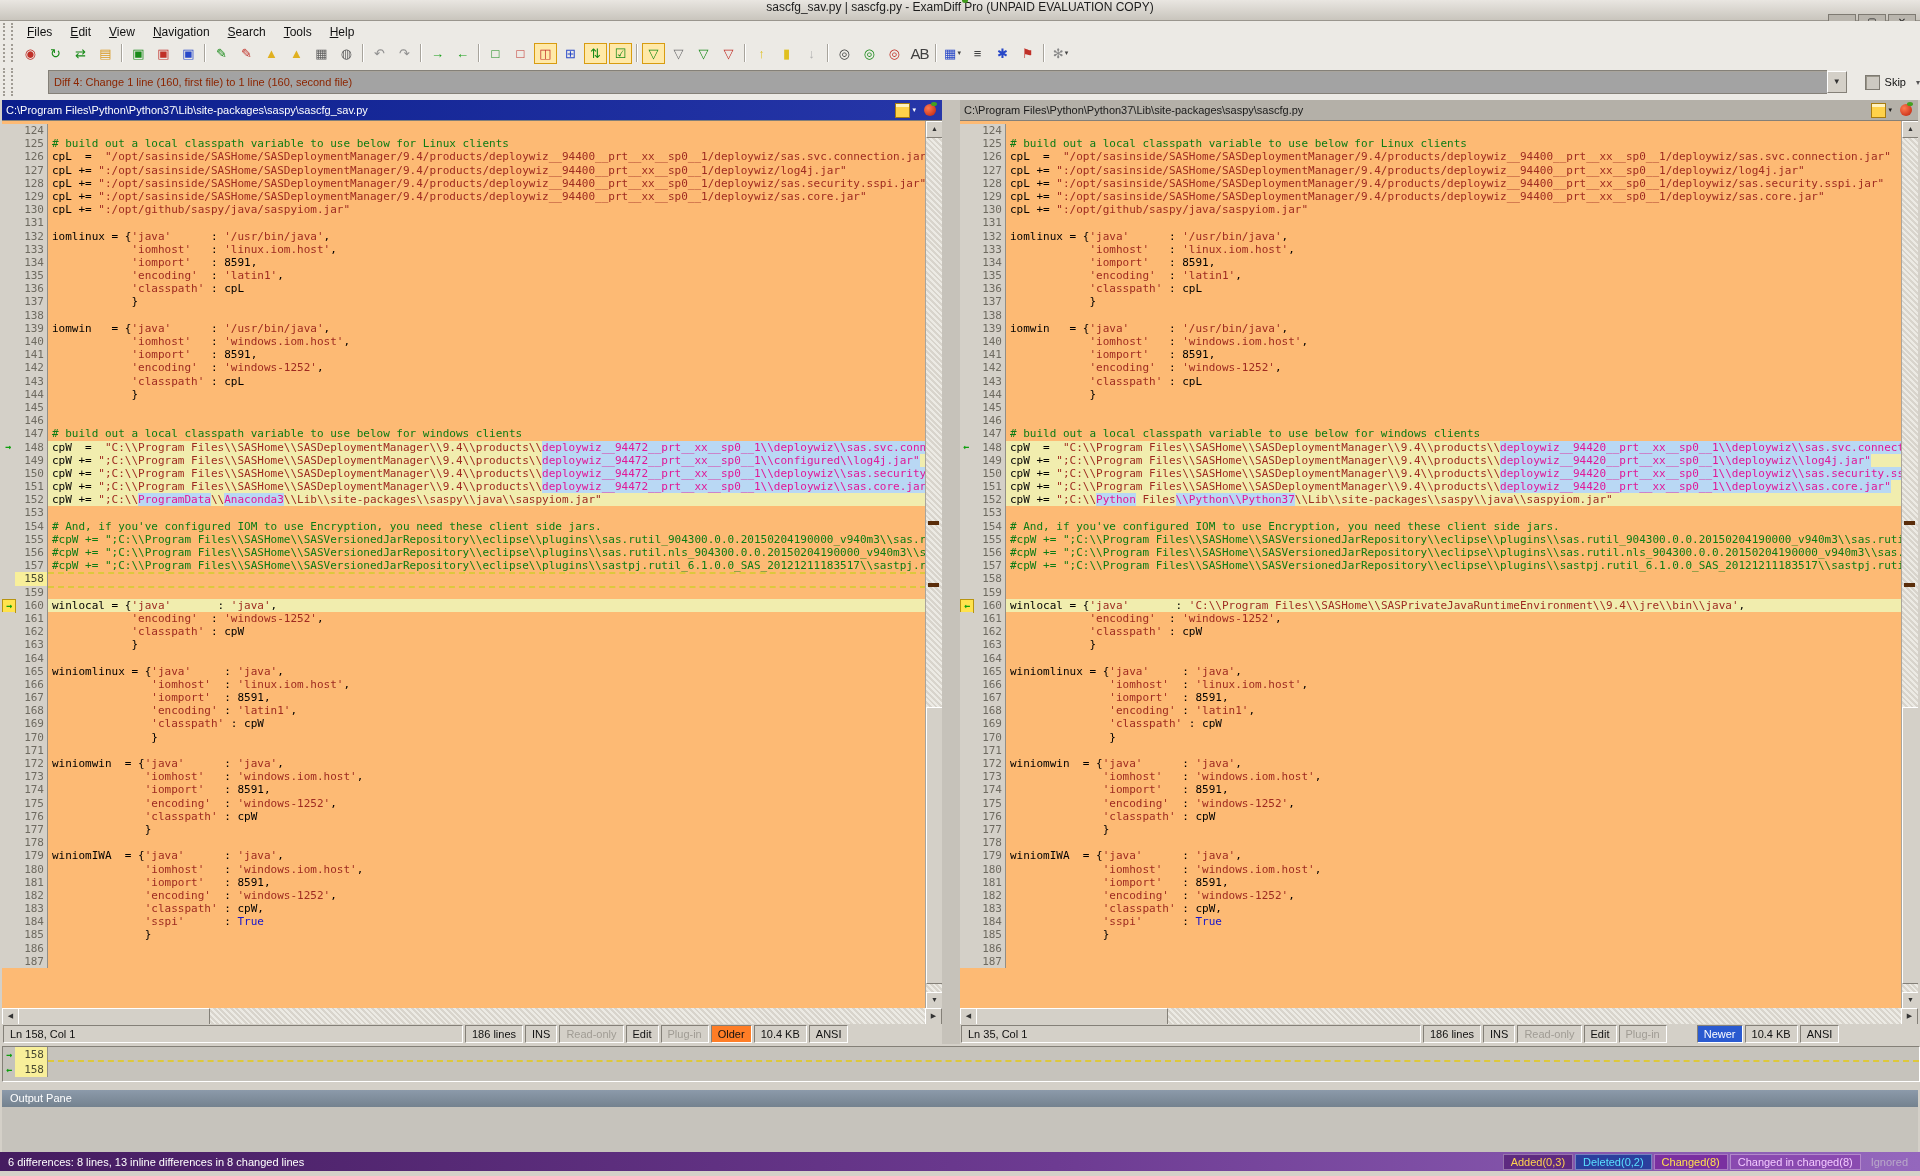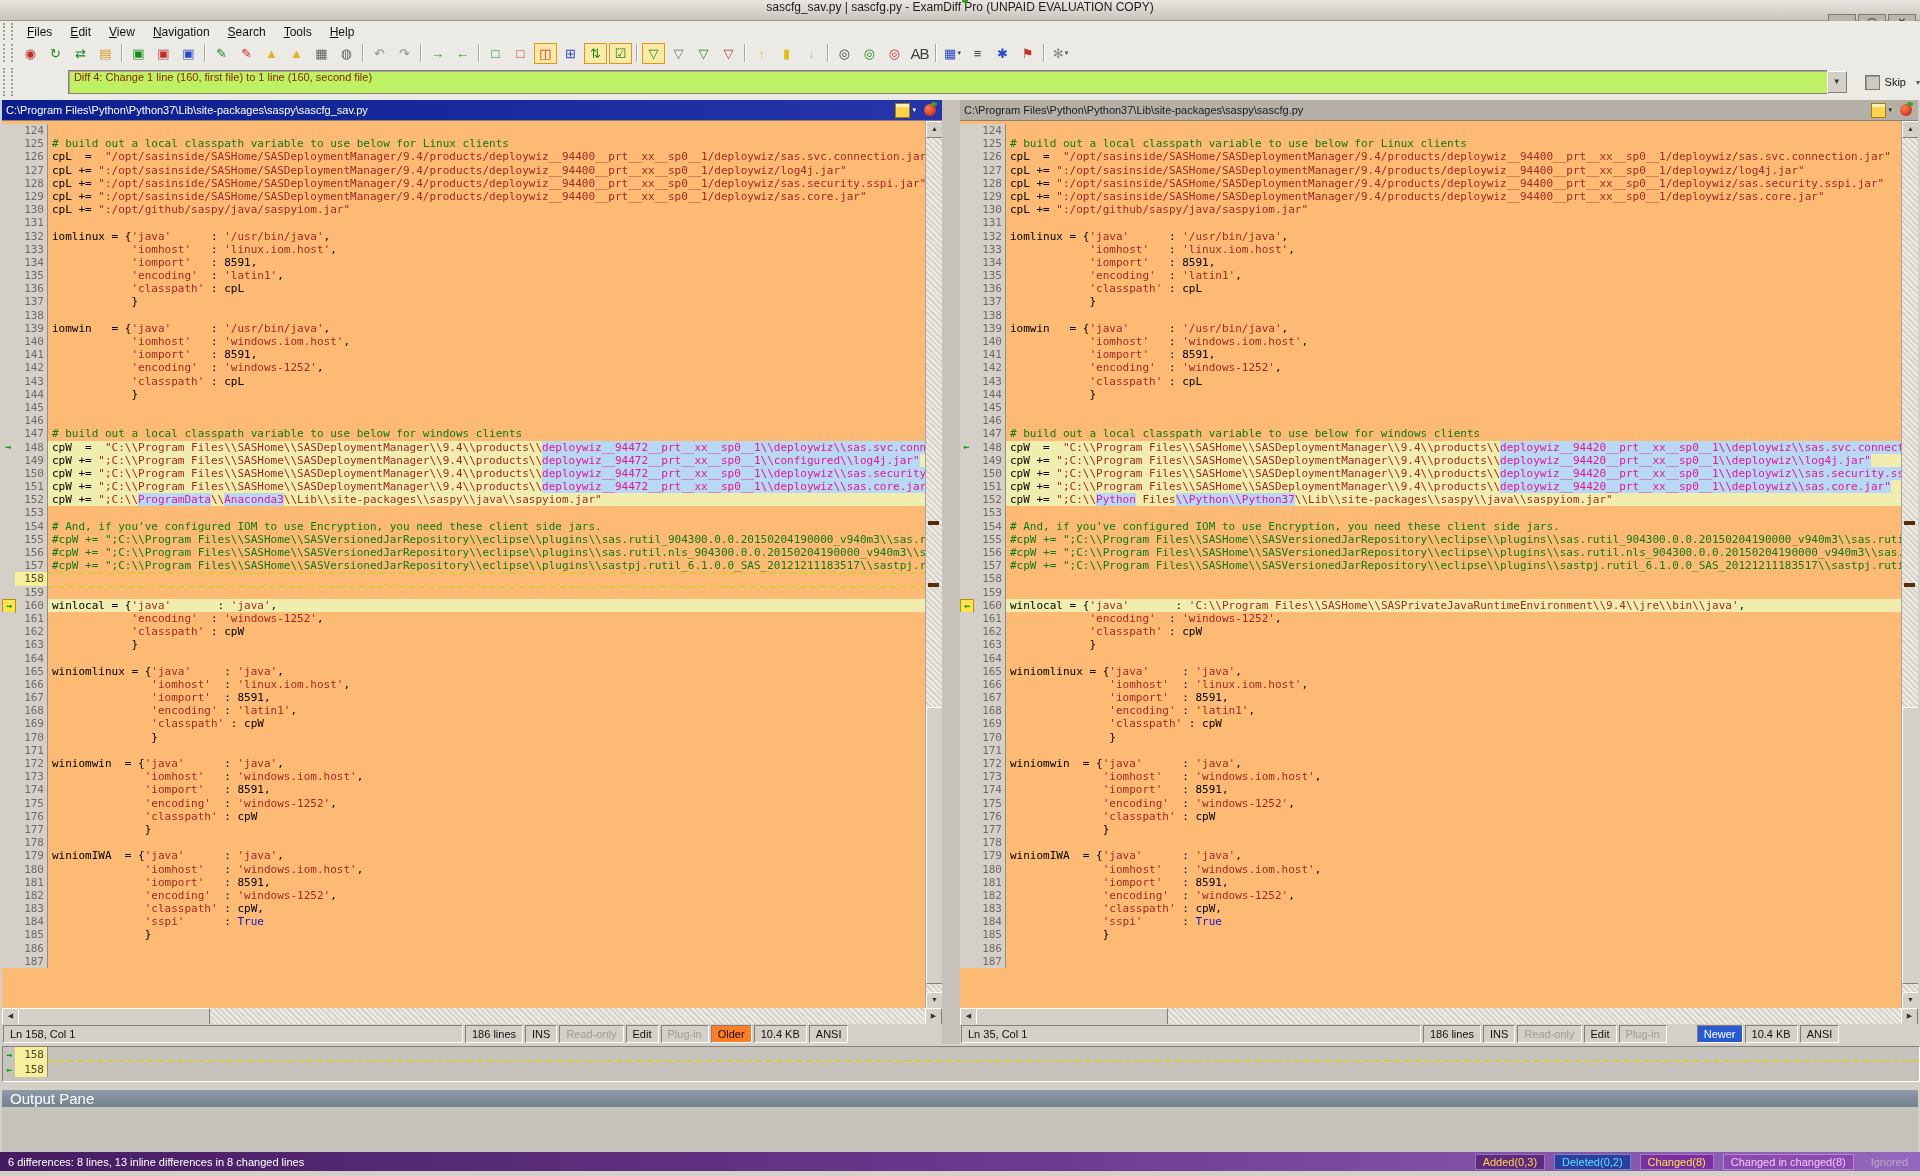--- a/index.html
+++ b/index.html
@@ -21,21 +21,21 @@
   .menuitem u{text-decoration:underline;}
   .toolbar{position:absolute;left:0;top:42px;width:1920px;height:22px;background:#eceae5;display:flex;align-items:center;border-bottom:1px solid #c8c4bc;}
   .tico{width:21px;height:19px;margin:0 1px;display:flex;align-items:center;justify-content:center;font-size:13px;border:1px solid transparent;}
   .tico.act{background:#ffe9a8;border:1px solid #d89c10;}
   .tico .dd{font-size:7px;color:#444;margin-left:1px;}
   .tico.small{font-size:15px;font-weight:normal;letter-spacing:-1px;}
   .tsep{width:0;height:18px;border-left:1px solid #a8a49c;border-right:1px solid #fff;margin:0 3px;}
 
   
   .diffbar{position:absolute;left:0;top:64px;width:1920px;height:36px;background:#eceae5;display:flex;align-items:center;}
-  .diffcombo{margin-left:50px;width:1790px;height:22px;background:#bef264;border:1px solid #848078;border-right:none;box-shadow:inset 1px 1px 0 #a8a49c;display:flex;align-items:flex-start;}
+  .diffcombo{margin-left:30px;width:1790px;height:22px;background:#a3a3a3;border:1px solid #848078;border-right:none;box-shadow:inset 1px 1px 0 #a8a49c;display:flex;align-items:center;}
   .difftext{flex:1;font-size:11px;color:#8b2500;padding-left:5px;white-space:nowrap;overflow:hidden;}
   .combobtn{width:18px;height:20px;background:#d4d0c8;border:1px solid #848078;border-top-color:#fff;border-left-color:#fff;font-size:8px;color:#333;text-align:center;line-height:19px;}
   .skipbox{display:flex;align-items:center;margin-left:18px;}
   .checkbox{width:13px;height:13px;background:#cdc9c1;border:1px solid #7e7a72;box-shadow:inset 1px 1px 0 #989488;}
   .skiplabel{font-size:11px;margin-left:5px;color:#111;}
   .chev{font-size:8px;color:#555;margin-left:10px;}
 
   
   .panewrap{position:absolute;left:0;top:100px;width:1920px;height:944px;}
   .divider{position:absolute;left:942px;top:0;width:18px;height:944px;background:#c6c2ba;}
@@ -92,28 +92,28 @@
 
   
   .inspector{position:absolute;left:2px;top:1046px;width:1916px;height:34px;border:1px solid #848078;border-bottom-color:#fff;border-right-color:#fff;background:#c6c3bc;font-family:"DejaVu Sans Mono",monospace;font-size:11px;}
   .irow{display:flex;height:15px;line-height:15px;}
   .irow .num{background:#f8ef9a;color:#4a4a32;}
   .irow .ictx{flex:1;background:#c6c3bc;}
   .irow.dashed .ictx{border-bottom:2px dashed #ddc83c;}
   .iarr{width:12px;font-size:10px;text-align:center;color:#0ea00e;font-weight:bold;}
 
   
-  .outhead{position:absolute;left:2px;top:1090px;width:1916px;height:17px;background:linear-gradient(#8c9aaa,#74828f);color:#fff;font-size:15px;line-height:17px;padding-left:8px;box-sizing:border-box;}
+  .outhead{position:absolute;left:2px;top:1090px;width:1916px;height:17px;background:linear-gradient(#8c9aaa,#74828f);color:#fff;font-size:11px;line-height:17px;padding-left:8px;box-sizing:border-box;}
   .outbody{position:absolute;left:2px;top:1107px;width:1916px;height:45px;background:#c6c3bc;}
 
   
   .bstatus{position:absolute;left:0;top:1152px;width:1920px;height:19px;background:linear-gradient(90deg,#451c60,#6d3b92 55%,#9467bd);display:flex;align-items:center;font-size:11px;}
   .bsummary{color:#fff;padding-left:8px;white-space:nowrap;}
   .badges{margin-left:auto;display:flex;align-items:center;padding-right:4px;}
-  .badge{margin-left:9px;padding:1px 7px;border:1px solid rgba(255,255,255,.35);white-space:nowrap;}
+  .badge{margin-left:2px;padding:1px 7px;border:1px solid rgba(255,255,255,.35);white-space:nowrap;}
   .bottomedge{position:absolute;left:0;top:1171px;width:1920px;height:5px;background:#d4d0c8;}
 </style>
 </head>
 <body>
 
 <div class="win">
 
   <div class="titlebar">
     <div class="appicon"></div>
     <div class="titletext">sascfg_sav.py | sascfg.py - ExamDiff Pro (UNPAID EVALUATION COPY)</div>

